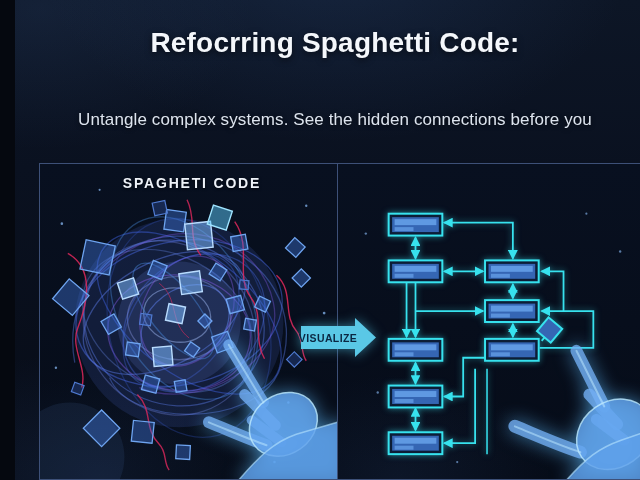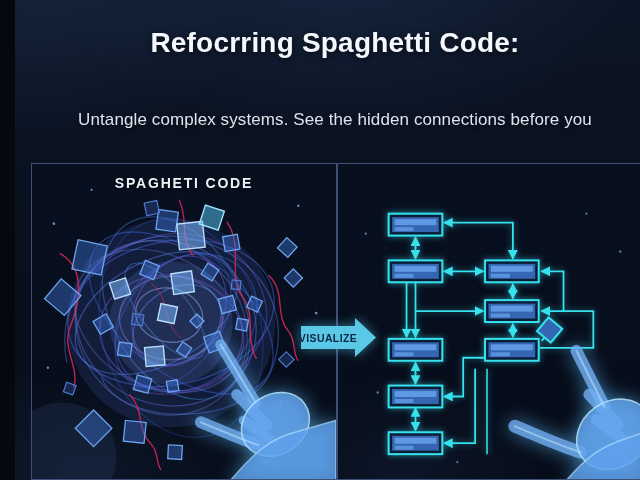--- a/index.html
+++ b/index.html
@@ -23,21 +23,21 @@
     font-size:17px;line-height:20px;color:#dde4ee;letter-spacing:.1px;
     text-shadow:0 1px 4px rgba(0,0,0,.6);
   }
   .panel{
     position:absolute;top:163px;height:317px;box-sizing:border-box;
     border:1px solid #3d5078;
     background:
       radial-gradient(220px 150px at 20% 100%, rgba(70,110,180,.10), rgba(0,0,0,0) 70%),
       linear-gradient(180deg,#081020 0%,#060c18 100%);
   }
-  .panel.left{left:16px;width:306px;}
+  .panel.left{left:24px;width:306px;}
   .panel.right{left:322px;width:308px;}
   .panel-title{
     position:absolute;top:11px;left:0;width:100%;text-align:center;
     font-size:14px;font-weight:bold;letter-spacing:1.8px;color:#eef2f8;
     text-shadow:0 1px 3px rgba(0,0,0,.7);
   }
   .art{position:absolute;left:0;top:0;width:100%;height:100%;}
   
   .sq-m{fill:rgba(65,120,225,.40);stroke:#6ea4f0;stroke-width:1.3;}
   .sq-b{fill:rgba(120,180,250,.55);stroke:#b9dcff;stroke-width:1.4;}

